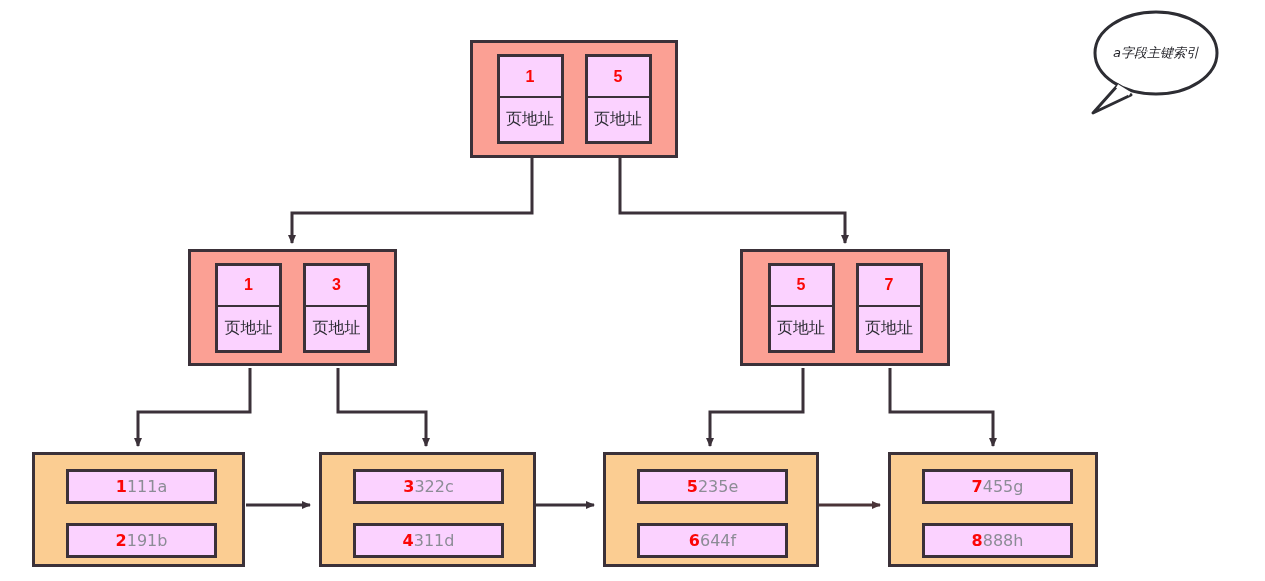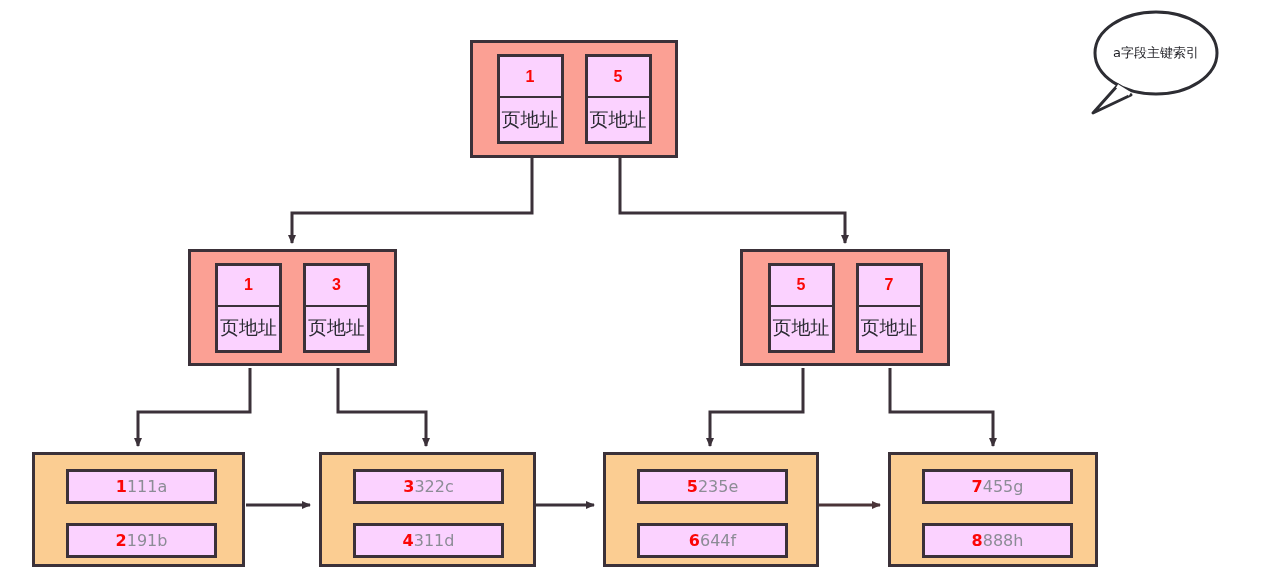--- a/index.html
+++ b/index.html
@@ -59,21 +59,21 @@
     border-bottom: 2px solid #3b3139;
     box-sizing: border-box;
   }
   .icell .ptr {
     height: 46px;
     display: flex;
     align-items: center;
     justify-content: center;
     text-align: center;
     color: #2b2b33;
-    font-size: 19px;
+    font-size: 16px;
     line-height: 1.05;
     padding: 1px 2px;
     box-sizing: border-box;
     font-family: "DejaVu Sans", sans-serif;
   }
 
   
   .leaf {
     position: absolute;
     background: #fbcd92;
@@ -102,20 +102,21 @@
     font-weight: bold;
   }
 
   
   #callout {
     position: absolute;
     left: 1095px;
     top: 12px;
     width: 122px;
     height: 82px;
+    font-style: italic;
   }
   #callout .bubble-text {
     position: absolute;
     left: 0;
     top: 0;
     width: 122px;
     height: 82px;
     display: flex;
     align-items: center;
     justify-content: center;

